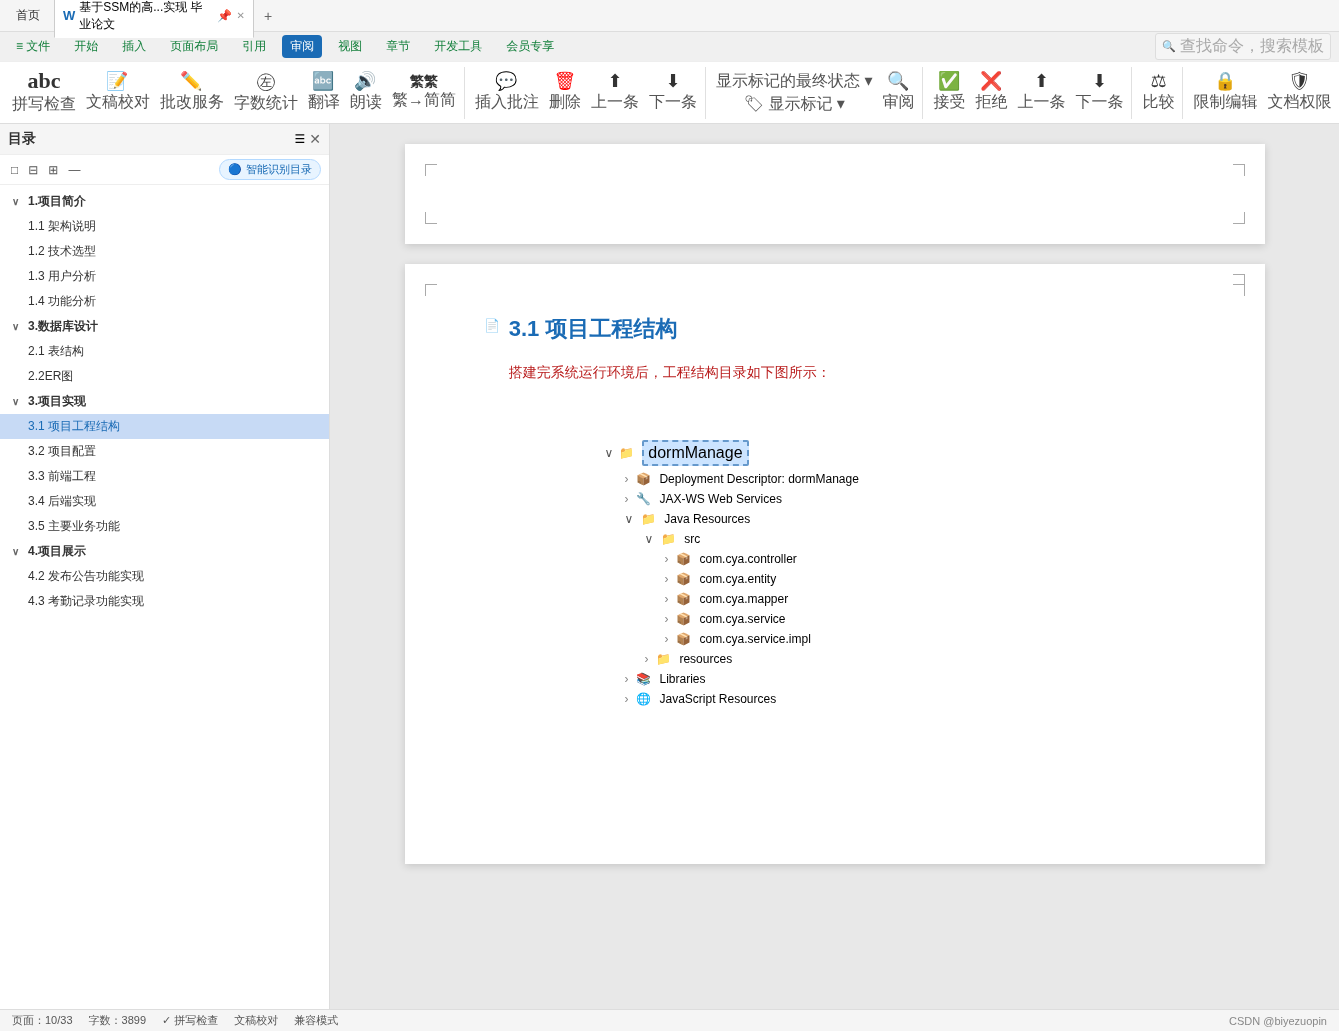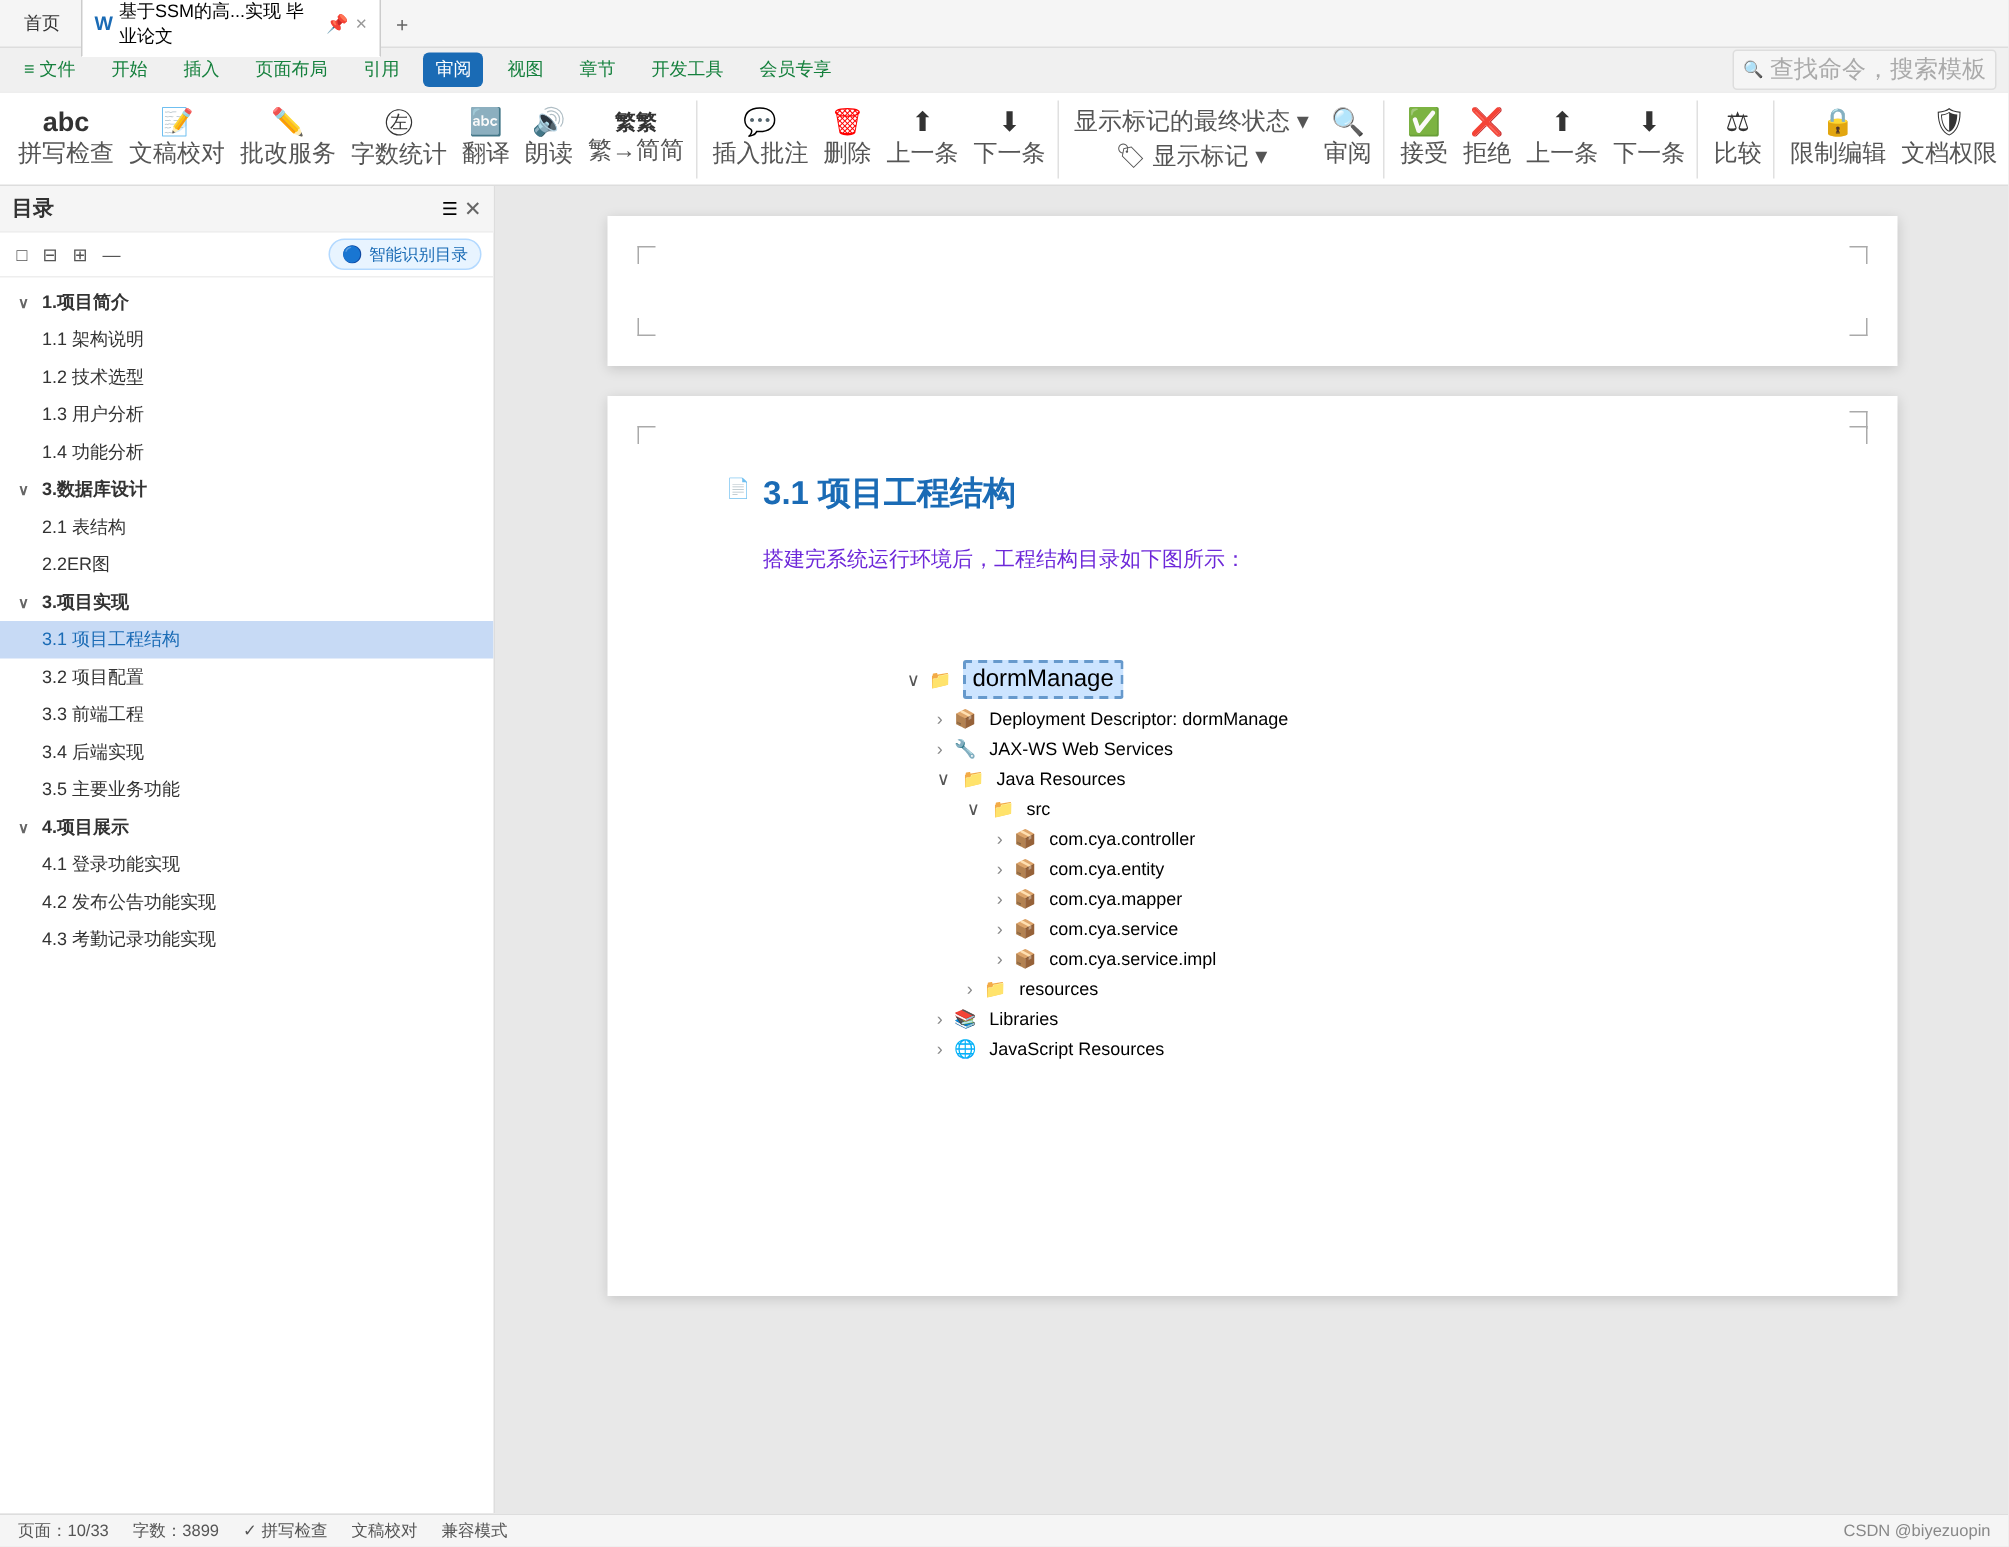--- a/index.html
+++ b/index.html
@@ -40,21 +40,21 @@
     .toc-item { padding: 4px 8px 4px 20px; font-size: 12px; color: #333; cursor: pointer; display: flex; align-items: center; gap: 4px; }
     .toc-item.active { background: #c7daf5; color: #1a6bb5; }
     .toc-item.level1 { padding-left: 12px; font-weight: bold; }
     .toc-item.level2 { padding-left: 28px; }
     .toc-expand { color: #666; font-size: 10px; width: 12px; }
 
     
     .content-area { flex: 1; background: #e8e8e8; overflow-y: auto; display: flex; flex-direction: column; align-items: center; padding: 20px; gap: 20px; }
     .page { background: #fff; width: 900px; min-height: 300px; box-shadow: 0 2px 8px rgba(0,0,0,0.15); padding: 60px 80px; position: relative; }
     .page-content h2 { font-size: 22px; font-weight: bold; color: #1a6bb5; margin-bottom: 16px; }
-    .page-content p { font-size: 14px; color: #6d28d9; line-height: 1.8; margin-bottom: 12px; }
+    .page-content p { font-size: 14px; color: #b91c1c; line-height: 1.8; margin-bottom: 12px; }
     .tree-item { padding: 3px 0; display: flex; align-items: center; gap: 4px; }
     .tree-selected { background: #cce4ff; padding: 2px 4px; border: 2px dashed #6699cc; border-radius: 2px; }
 
     
     .status-bar { display: flex; align-items: center; justify-content: space-between; padding: 2px 12px; background: #f5f5f5; border-top: 1px solid #ddd; font-size: 11px; color: #555; height: 22px; flex-shrink: 0; }
     .status-left { display: flex; gap: 16px; }
     .status-right { color: #888; }
 
     
     .page-mark { position: absolute; width: 12px; height: 12px; }
@@ -92,21 +92,21 @@
   <div class="search-box">
     <span>🔍</span>
     <span style="color:#aaa;font-size:16px;">查找命令，搜索模板</span>
   </div>
 </div>
 
 <div style="background:#fff; border-bottom:1px solid #ddd; display:flex; align-items:center; padding:2px 4px; gap:2px; height:62px; overflow:hidden;">
 
   <div class="tool-group">
     <div class="tool-btn">
-      <span class="tool-icon" style="font-size:18px;font-weight:bold;color:#333;">abc</span>
+      <span class="tool-icon" style="font-size:22px;font-weight:bold;color:#333;font-family:Liberation Serif, serif;">abc</span>
       <span class="tool-label">拼写检查</span>
     </div>
     <div class="tool-btn">
       <span class="tool-icon">📝</span>
       <span class="tool-label">文稿校对</span>
     </div>
     <div class="tool-btn">
       <span class="tool-icon">✏️</span>
       <span class="tool-label">批改服务</span>
     </div>
@@ -268,23 +268,20 @@
       </div>
       <div class="toc-item level2">
         <span>3.4 后端实现</span>
       </div>
       <div class="toc-item level2">
         <span>3.5 主要业务功能</span>
       </div>
       <div class="toc-item level1">
         <span class="toc-expand">∨</span>
         <span>4.项目展示</span>
-      </div>
-      <div class="toc-item level2">
-        <span>4.1 登录功能实现</span>
       </div>
       <div class="toc-item level2">
         <span>4.2 发布公告功能实现</span>
       </div>
       <div class="toc-item level2">
         <span>4.3 考勤记录功能实现</span>
       </div>
     </div>
   </div>
 

